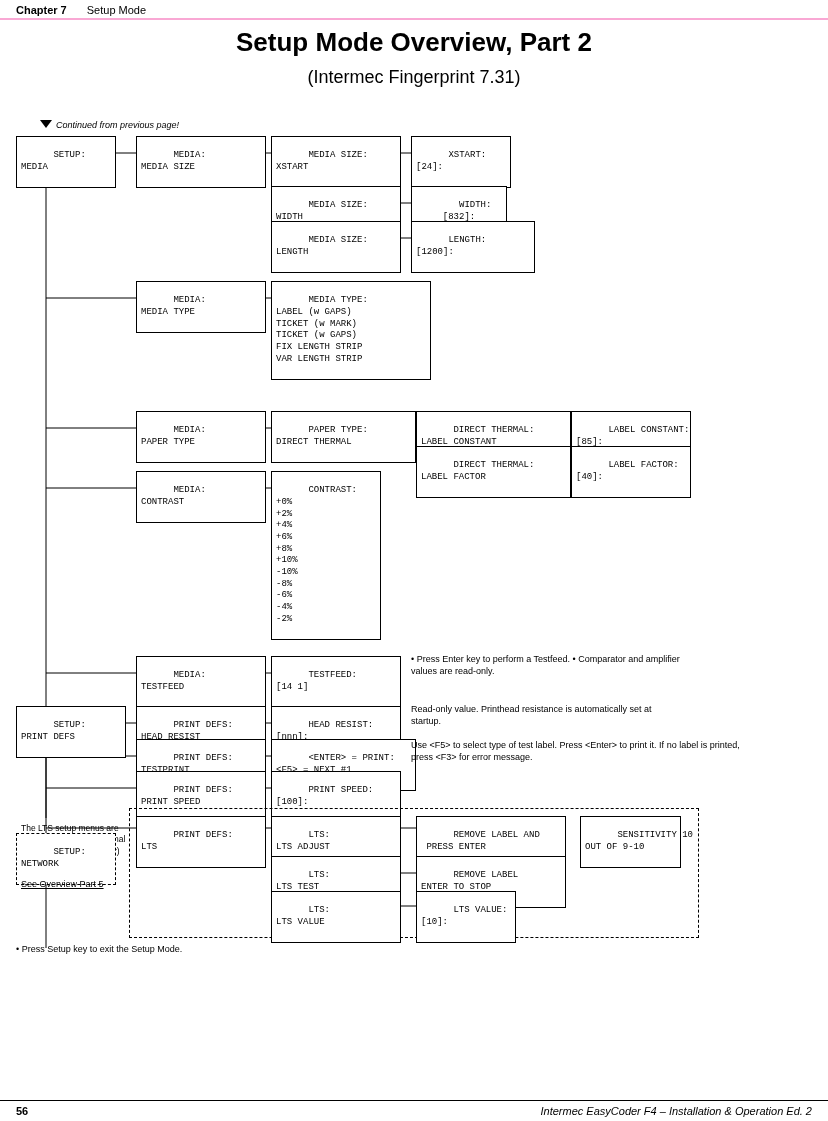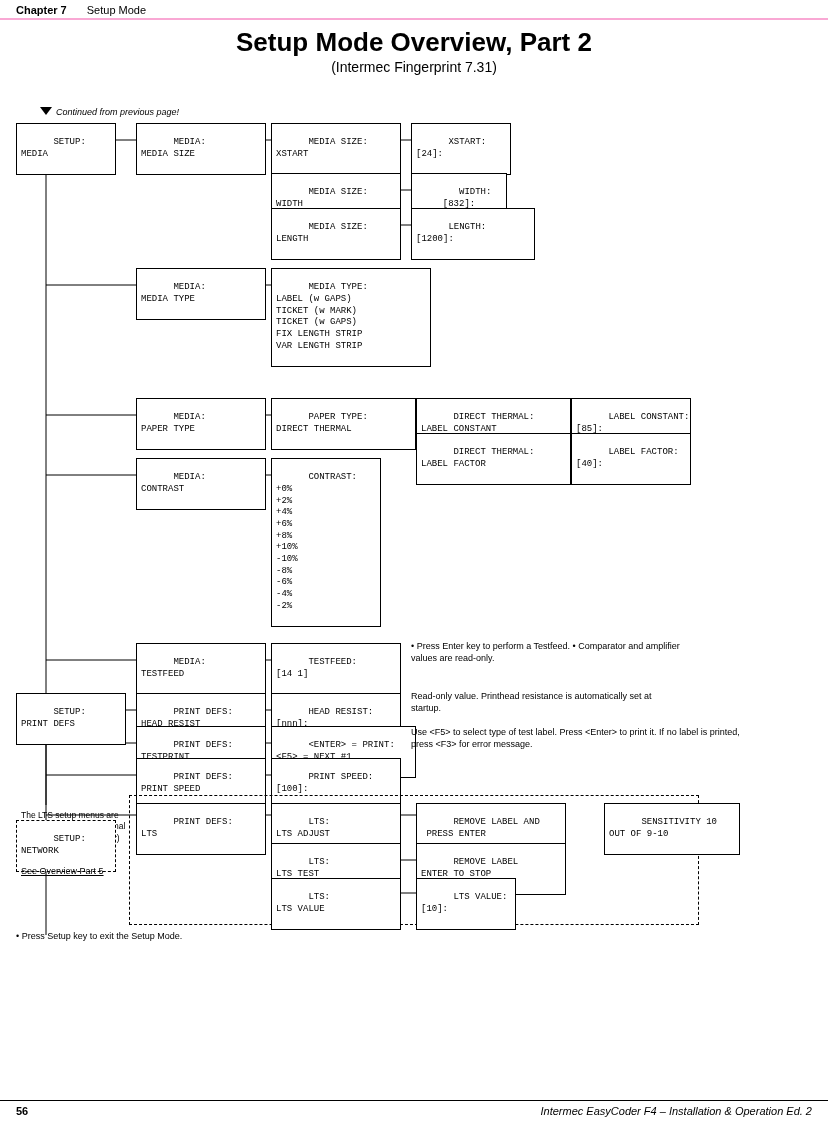--- a/index.html
+++ b/index.html
@@ -37,23 +37,23 @@
     .main-title {
       padding: 8px 16px 2px 16px;
       text-align: center;
     }
     .main-title h1 {
       font-size: 26px;
       font-weight: bold;
       line-height: 1.1;
     }
     .main-title h2 {
-      font-size: 14px;
+      font-size: 18px;
       font-weight: normal;
-      margin-top: 2px;
+      margin-top: 10px;
     }
     
     .diagram-area {
       position: relative;
       margin: 8px 16px 0 16px;
       height: 880px;
     }
     
     .box {
       position: absolute;
@@ -387,21 +387,21 @@
     <div class="box" style="left:255px; top:718px; width:130px;">
       <span>LTS:
 LTS ADJUST</span>
     </div>
 
     <div class="box" style="left:400px; top:718px; width:150px;">
       <span>REMOVE LABEL AND
  PRESS ENTER</span>
     </div>
 
-    <div class="box" style="left:588px; top:718px; width:136px;">
+    <div class="box" style="left:564px; top:718px; width:101px;">
       <span>SENSITIVITY 10
 OUT OF 9-10</span>
     </div>
 
     <div class="box" style="left:255px; top:758px; width:130px;">
       <span>LTS:
 LTS TEST</span>
     </div>
 
     <div class="box" style="left:400px; top:758px; width:150px;">

